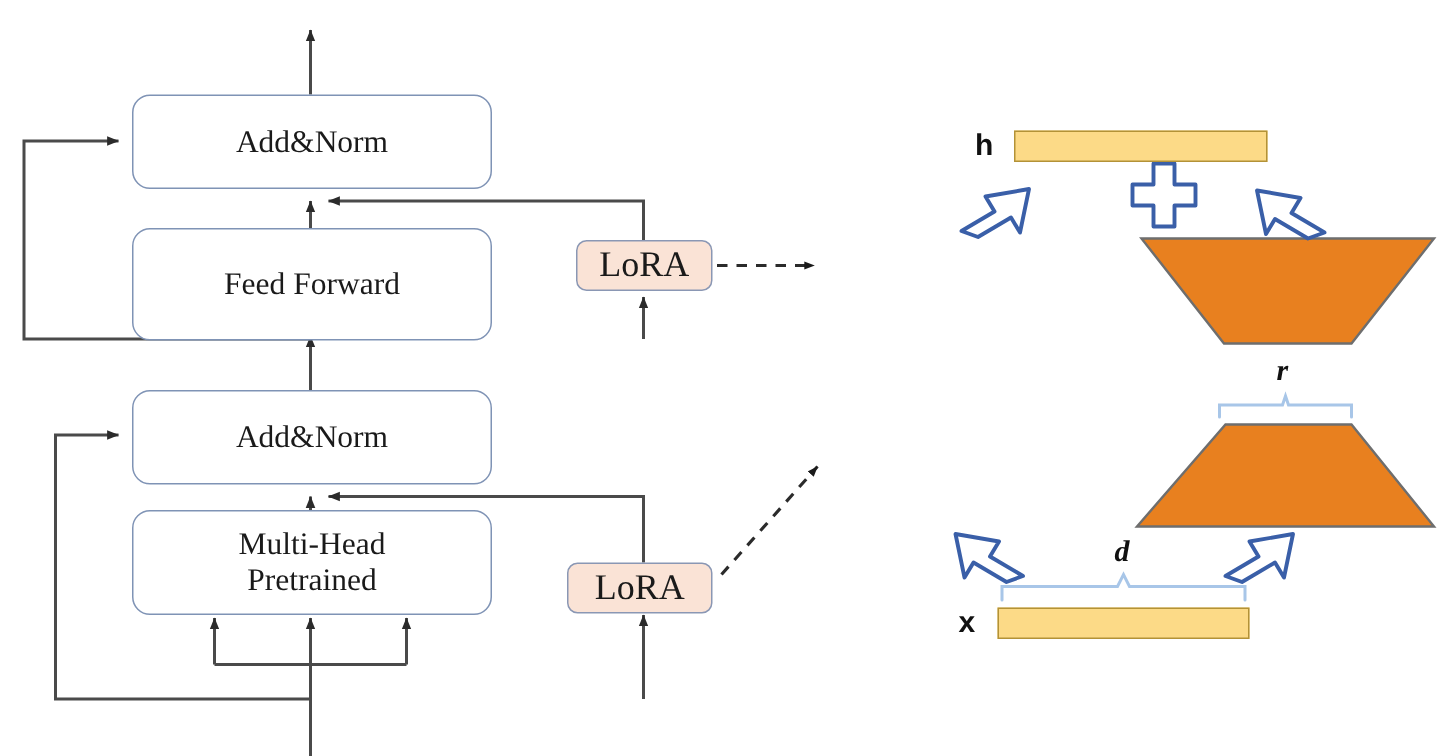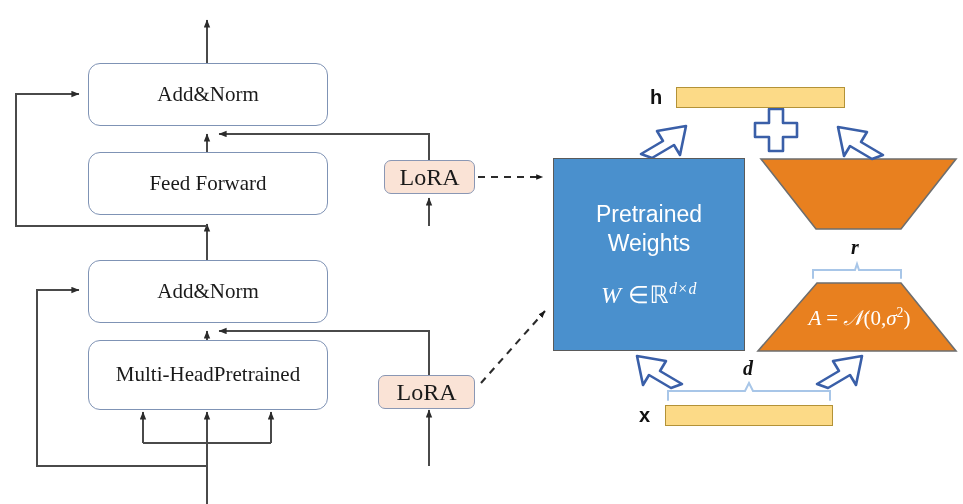--- a/index.html
+++ b/index.html
@@ -136,58 +136,43 @@
       <g>
         <path d="M755,123 L769,123 L769,109 L783,109 L783,123 L797,123 L797,137 L783,137 L783,151 L769,151 L769,137 L755,137 Z"></path>
       </g>
     </g>
   </svg>
 
   <div class="tf-box" style="left:88px;top:63px;width:240px;height:63px;">
     <span>Add&amp;Norm</span>
   </div>
 
-  <div class="tf-box" style="left:88px;top:152px;width:240px;height:63px;">
+  <div class="tf-box" style="left:88px;top:152px;width:240px;height:75px;">
     <span>Feed Forward</span>
   </div>
 
   <div class="tf-box" style="left:88px;top:260px;width:240px;height:63px;">
     <span>Add&amp;Norm</span>
   </div>
 
-  <div class="tf-box" style="left:88px;top:340px;width:240px;height:70px;flex-direction:row;">
+  <div class="tf-box" style="left:88px;top:340px;width:240px;height:70px;flex-direction:column;">
     <span>Multi-Head</span>
     <span>Pretrained</span>
   </div>
 
   <div class="lora-box" style="left:384px;top:160px;width:91px;height:34px;">
     <span>LoRA</span>
   </div>
 
   <div class="lora-box" style="left:378px;top:375px;width:97px;height:34px;">
     <span>LoRA</span>
   </div>
 
-  <div class="pw-box" style="left:553px;top:158px;width:192px;height:193px;">
-    <div class="pw-title">
-      <span>Pretrained</span>
-      <span>Weights</span>
-    </div>
-    <div class="pw-formula">
-      <span>W</span>
-      <span class="bb">∈</span><span class="bb">ℝ</span><sup>d×d</sup>
-    </div>
-  </div>
 
 
-  <div class="trap-label" style="left:772px;top:305px;width:175px;">
-    <span>A</span>
-    <span class="up">=</span>
-    <span>𝒩</span><span class="up">(0,</span><span>σ</span><sup class="up">2</sup><span class="up">)</span>
-  </div>
 
   <div class="vec-letter" style="left:650px;top:86px;">
     <span>h</span>
   </div>
   <div class="vec-bar" style="left:676px;top:87px;width:169px;height:21px;"></div>
 
   <div class="vec-letter" style="left:639px;top:404px;">
     <span>x</span>
   </div>
   <div class="vec-bar" style="left:665px;top:405px;width:168px;height:21px;"></div>

